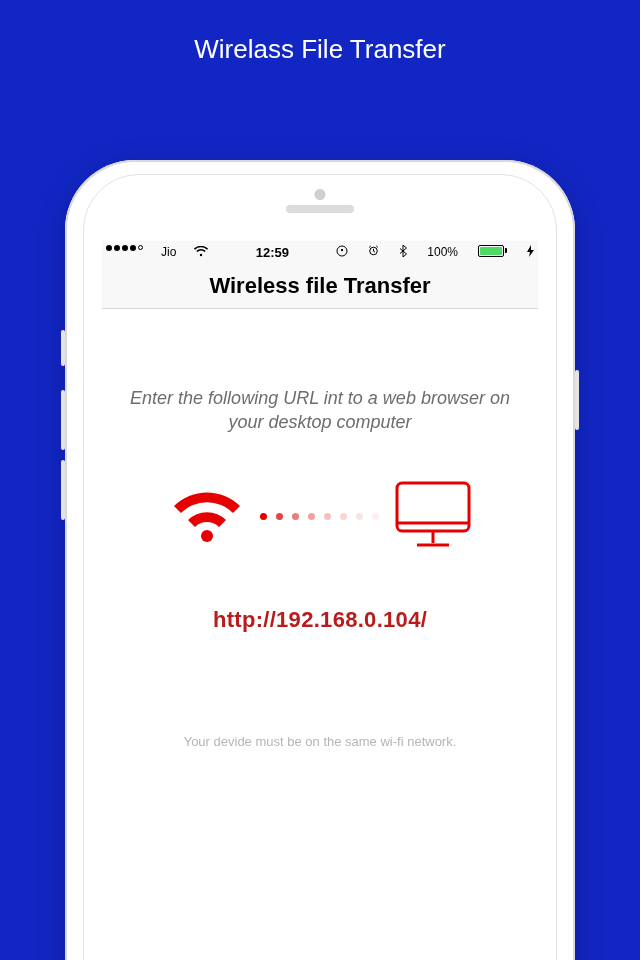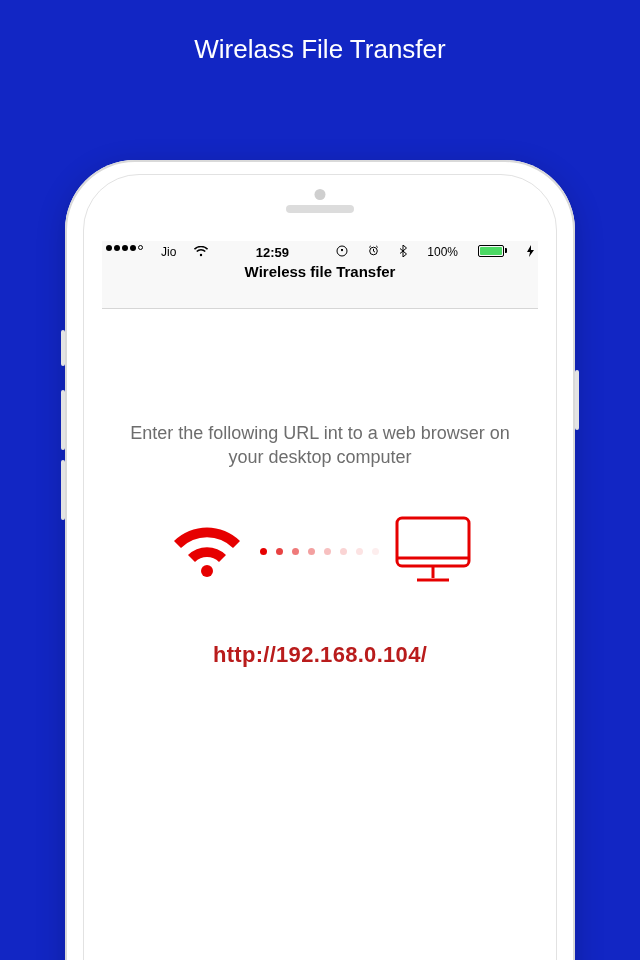--- a/index.html
+++ b/index.html
@@ -85,34 +85,36 @@
   .sb-right { display: flex; align-items: flex-start; gap: 20px; font-size: 12px; }
   .battery { display:inline-flex; align-items:center; }
   .batt-body { width: 26px; height: 12px; border: 1px solid #000; border-radius: 2px; position: relative; }
   .batt-fill { position:absolute; left:1px; top:1px; bottom:1px; right:1px; background:#4cd964; border-radius:1px; }
   .batt-cap { width:2px; height:5px; background:#000; margin-left:1px; border-radius:0 1px 1px 0; }
   .nav-bar {
     height: 46px;
     background: #f8f8f8;
     border-bottom: 1px solid #d6d6d6;
     display: flex;
+    align-items: center;
     justify-content: center;
-    font-size: 15px;
+    font-size: 22px;
     font-weight: 600;
     color: #000;
   }
   .content {
     padding: 0 22px;
     text-align: center;
   }
   .instruction {
-    margin-top: 112px;
+    margin-top: 77px;
     color: #6d6d6d;
     font-size: 18px;
     line-height: 1.35;
+    font-style: italic;
   }
   .graphic-row {
     margin-top: 44px;
     display: flex;
     align-items: center;
     justify-content: center;
     gap: 14px;
   }
   .dots-row { display:flex; gap:9px; }
   .pdot { width:7px; height:7px; border-radius:50%; }
@@ -236,18 +238,19 @@
               <line x1="4" y1="44" x2="76" y2="44"></line>
               <line x1="40" y1="52" x2="40" y2="64"></line>
               <line x1="24" y1="66" x2="56" y2="66"></line>
             </svg>
           </span>
         </div>
 
         <div class="url">http://192.168.0.104/</div>
 
         <div class="footnote">
+          <div>Your devide must be on the same wi-fi network.</div>
         </div>
       </div>
 
     </div>
   </div>
 </div>
 
 </body></html>

